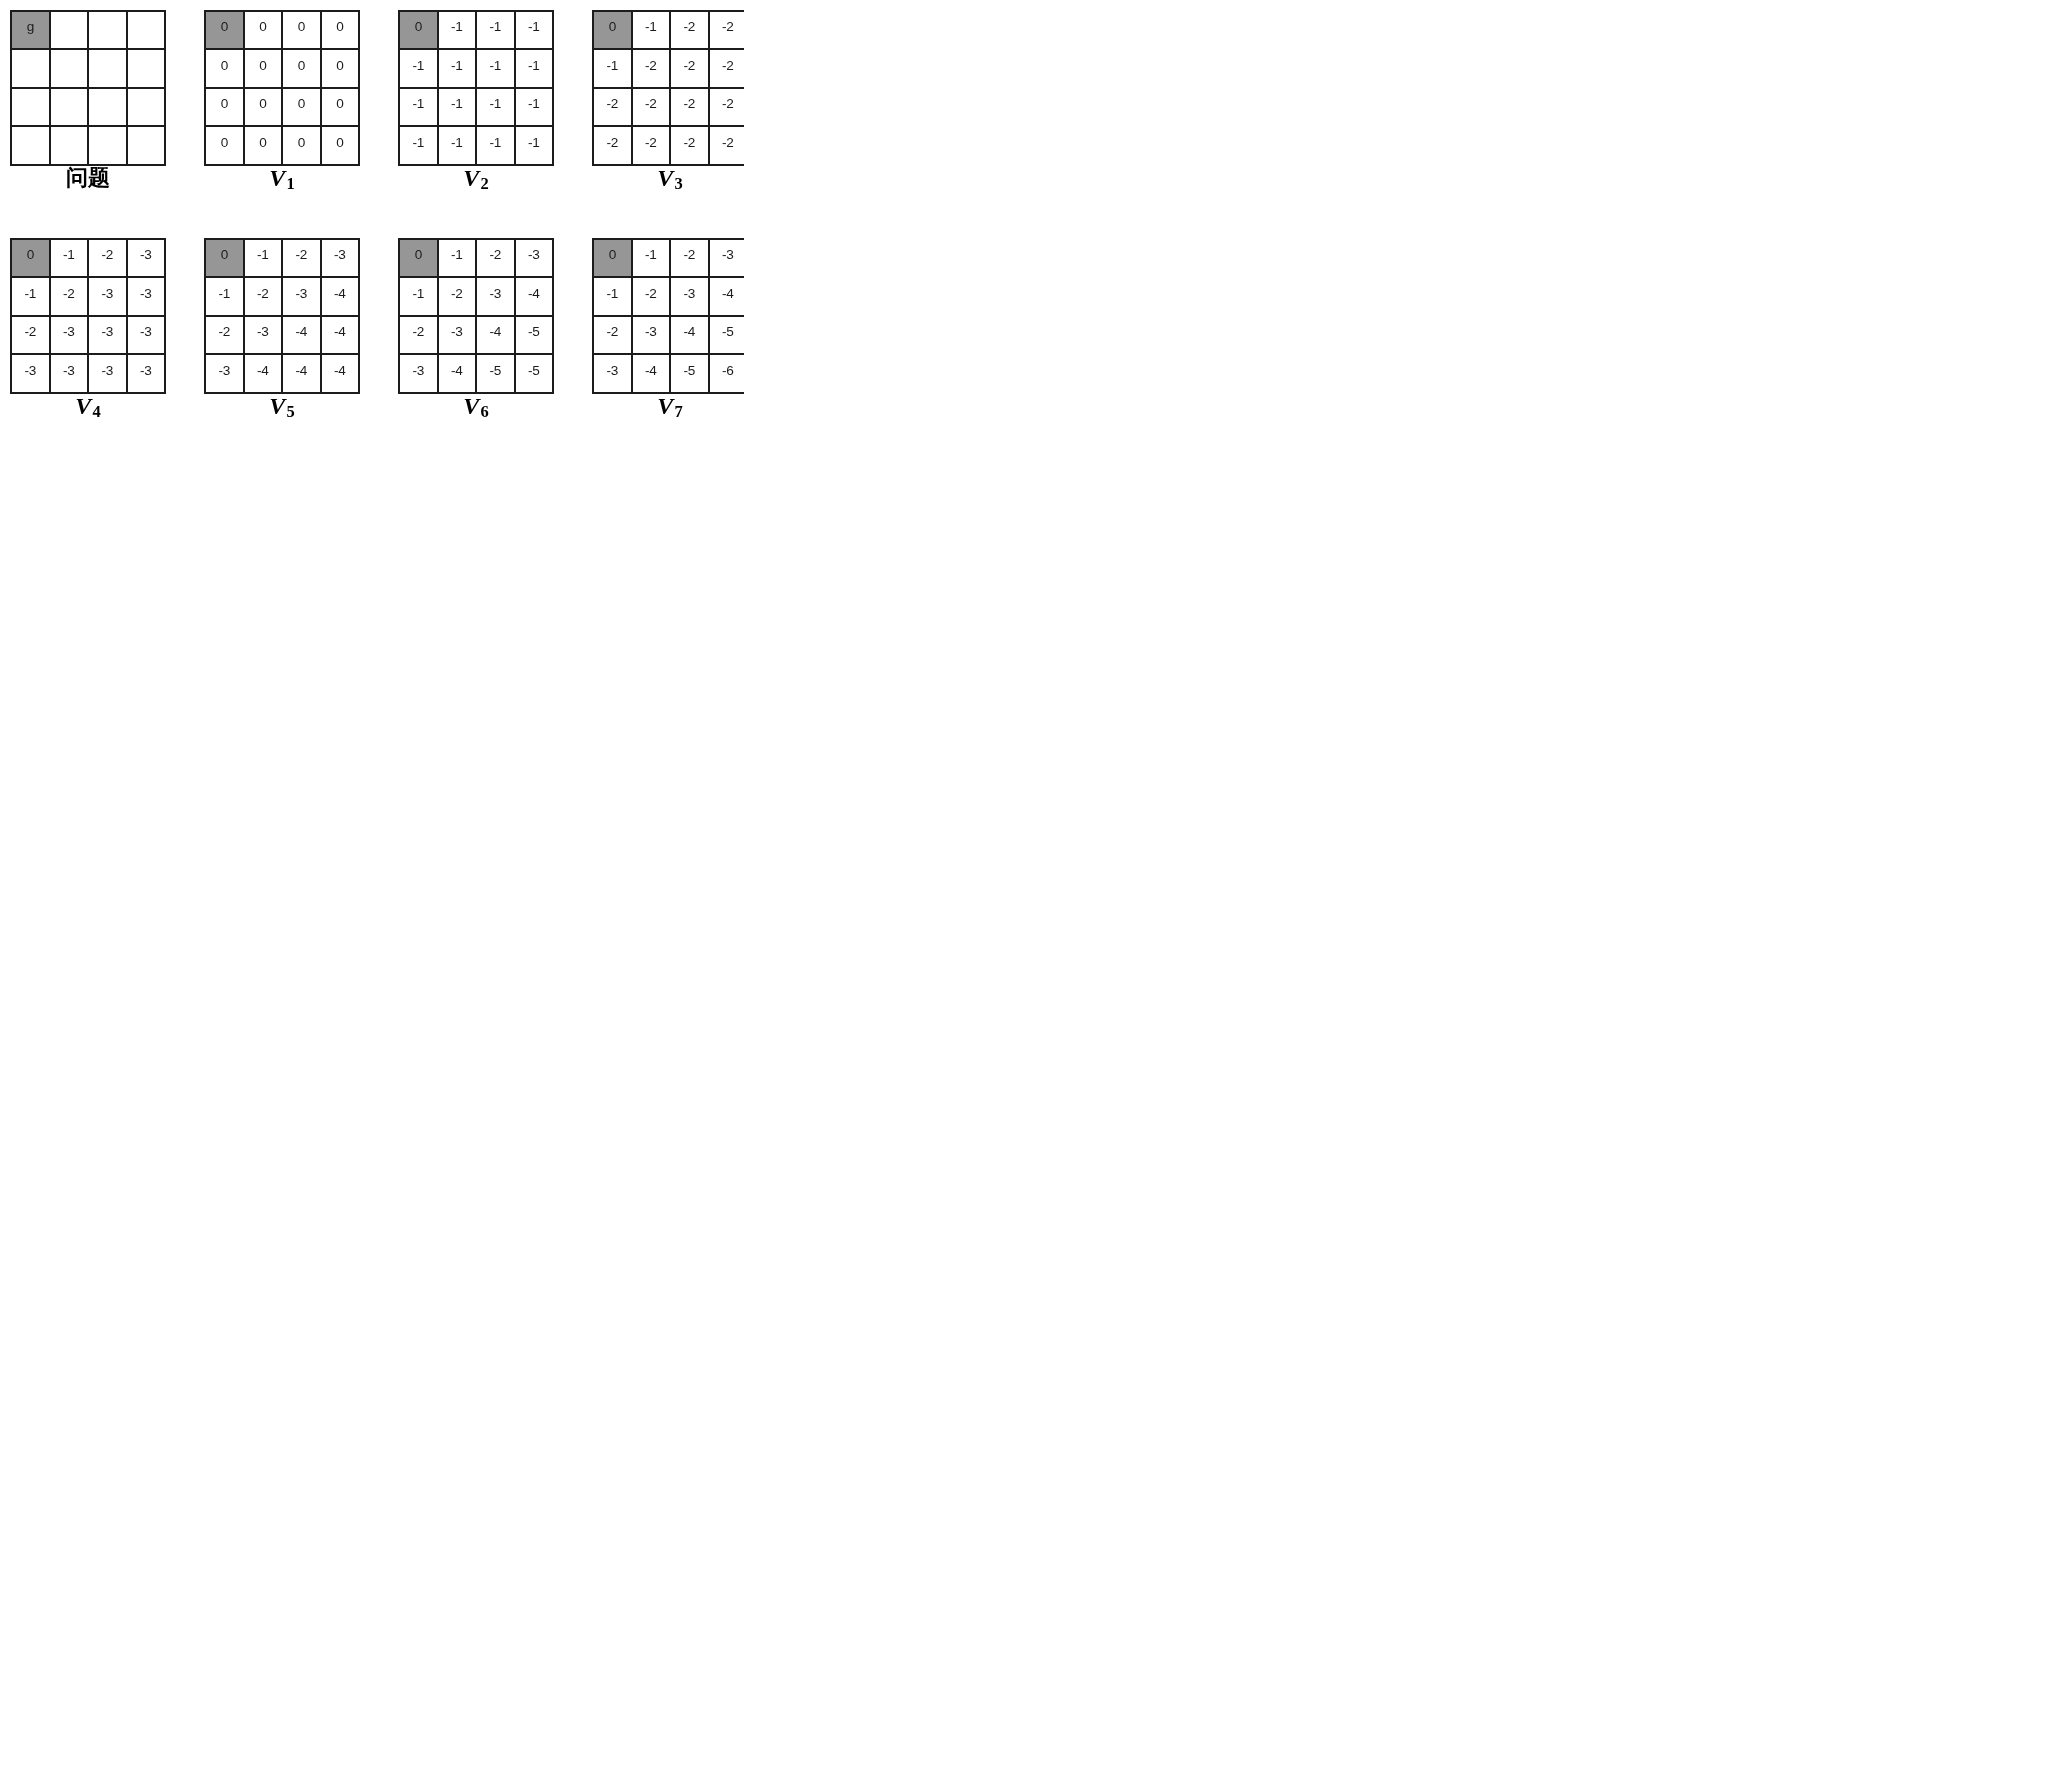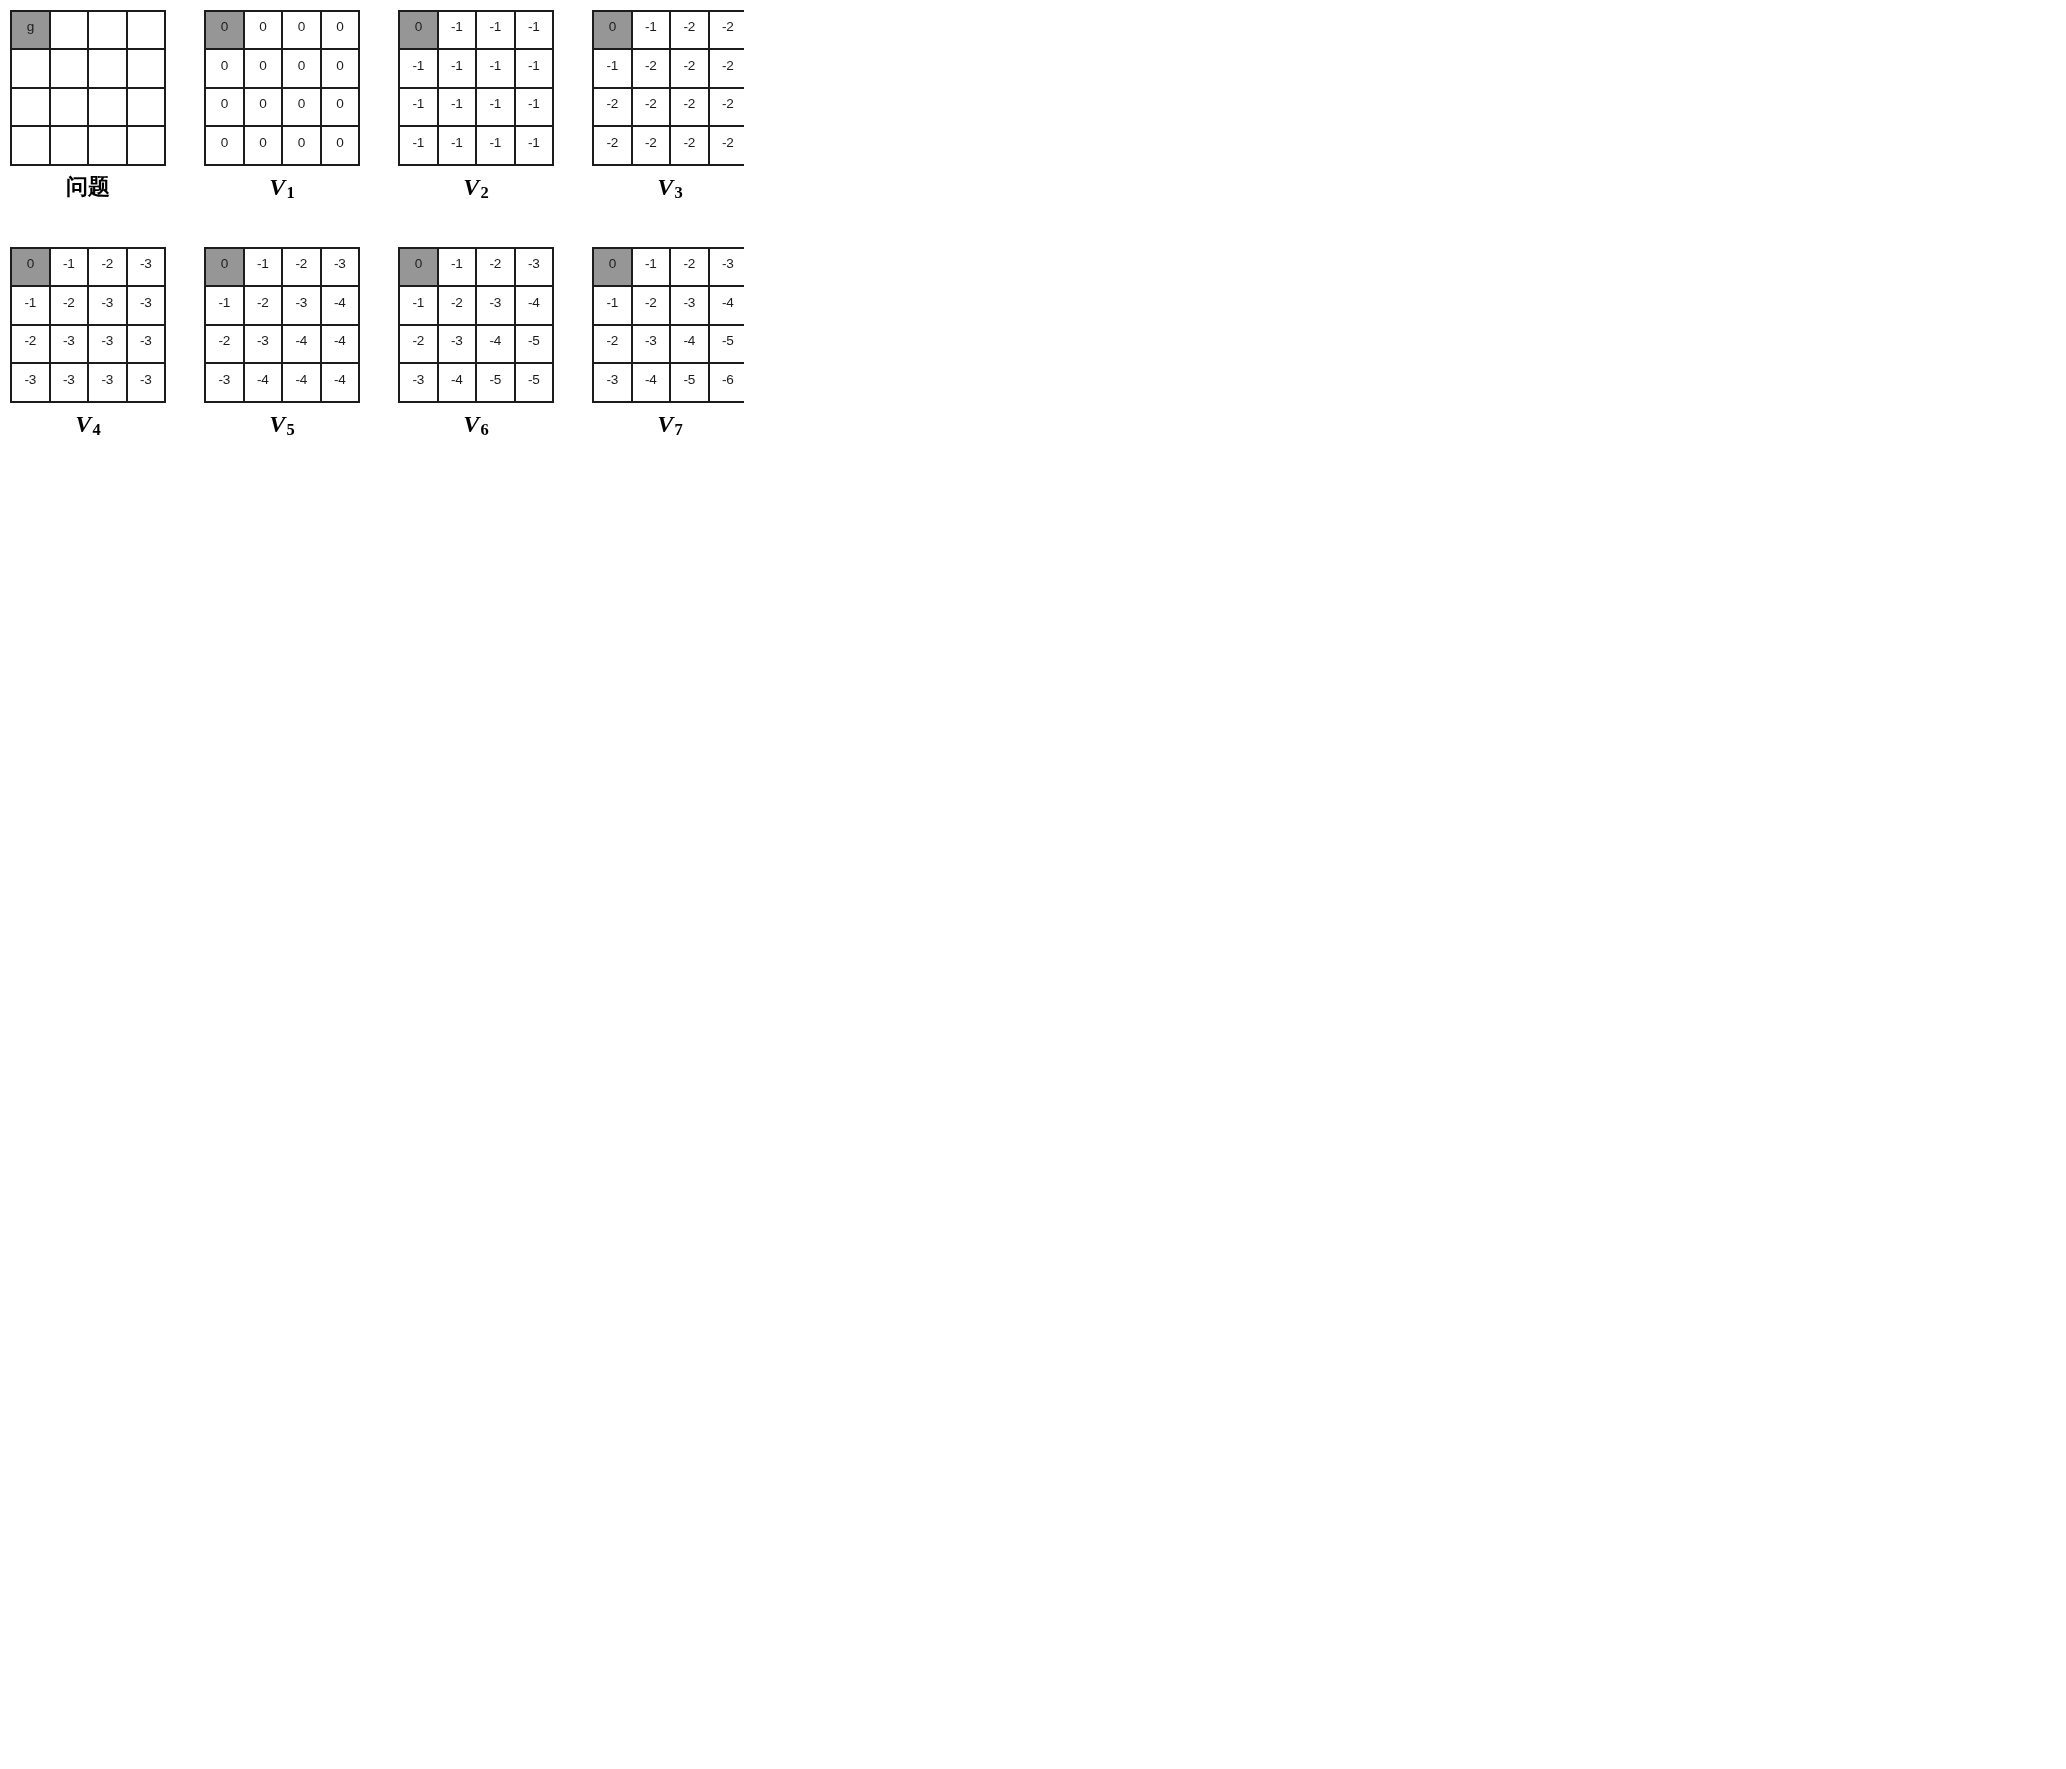--- a/index.html
+++ b/index.html
@@ -51,21 +51,20 @@
     justify-content:center;
     font-size:13.6px;
     letter-spacing:-0.4px;
     color:var(--text);
     padding-bottom:5.8px;
   }
   .cell.goal{
     background:var(--goal);
   }
   .caption{
-    margin-top:9px;
     height:27px;
     display:flex;
     align-items:flex-start;
     justify-content:center;
     font-family:"Liberation Serif","DejaVu Serif",serif;
     font-weight:bold;
     color:#000;
   }
   .caption-cn{
     font-size:22px;

